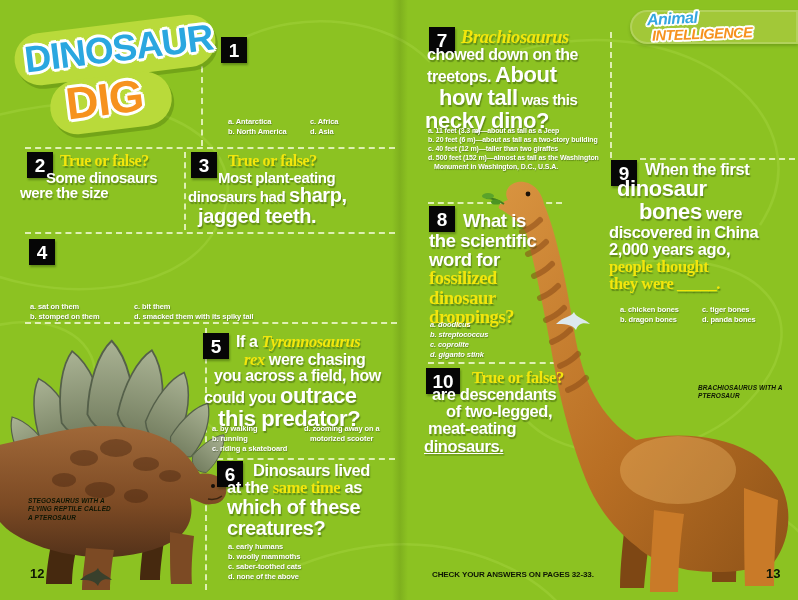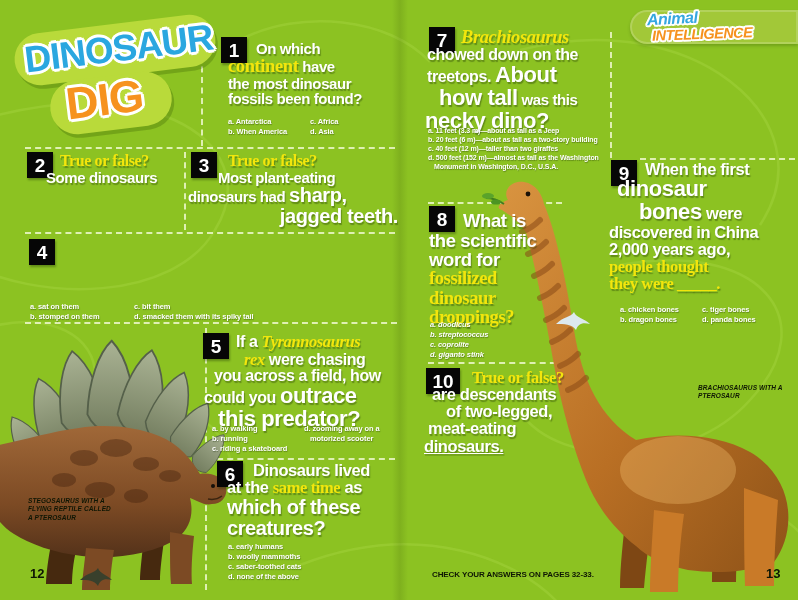--- a/index.html
+++ b/index.html
@@ -200,47 +200,42 @@
         <path d="M26,34 C20,30 14,28 8,28" stroke="#3f7d1e" stroke-width="2" fill="none"></path>
         <ellipse cx="10" cy="26" rx="6" ry="3" fill="#5aa32a"></ellipse>
         <ellipse cx="18" cy="32" rx="5" ry="2.6" fill="#4c9423"></ellipse>
       </g>
 
       <path d="M78,154 C86,146 92,148 96,142 C98,148 106,148 112,154 C104,152 100,154 98,160 C94,154 86,154 78,154 Z" fill="#dce9ee"></path>
     </svg>
   </div>
 
   <div class="nbox" style="left:221px; top:37px;">1</div>
-  <div class="qblock" style="left:228px; top:41px; width:176px;">
-    <div class="ln s15" style="margin-left:28px;"><span>On which</span></div>
-    <div class="ln"><span class="yel s19">continent</span><span class="s15"> have</span></div>
-    <div class="ln s15">the most dinosaur</div>
-    <div class="ln s15">fossils been found?</div>
-  </div>
   <div class="ans" style="left:228px; top:117px;">
     <div>a. Antarctica</div>
-    <div>b. When America</div>
+    <div>b. North America</div>
   </div>
   <div class="ans" style="left:310px; top:117px;">
     <div>c. Africa</div>
     <div>d. Asia</div>
   </div>
 
   <div class="nbox" style="left:27px; top:152px;">2</div>
   <div class="qblock" style="left:20px; top:153px; width:170px;">
     <div class="ln yel s16" style="margin-left:40px;">True or false?</div>
     <div class="ln s15" style="margin-left:26px;">Some dinosaurs</div>
+    <div class="ln s15">were the size</div>
   </div>
 
   <div class="nbox" style="left:191px; top:152px;">3</div>
   <div class="qblock" style="left:186px; top:153px; width:212px;">
     <div class="ln yel s16" style="margin-left:42px;">True or false?</div>
     <div class="ln s15" style="margin-left:32px;">Most plant-eating</div>
     <div class="ln" style="margin-left:2px;"><span class="s15">dinosaurs had </span><span class="s20">sharp,</span></div>
-    <div class="ln s20" style="margin-left:12px;text-align:right;">jagged teeth.</div>
+    <div class="ln s20" style="margin-left:12px;">jagged teeth.</div>
   </div>
 
   <div class="nbox" style="left:29px; top:239px;">4</div>
   <div class="ans" style="left:30px; top:302px;">
     <div>a. sat on them</div>
     <div>b. stomped on them</div>
   </div>
   <div class="ans" style="left:134px; top:302px;">
     <div>c. bit them</div>
     <div>d. smacked them with its spiky tail</div>

